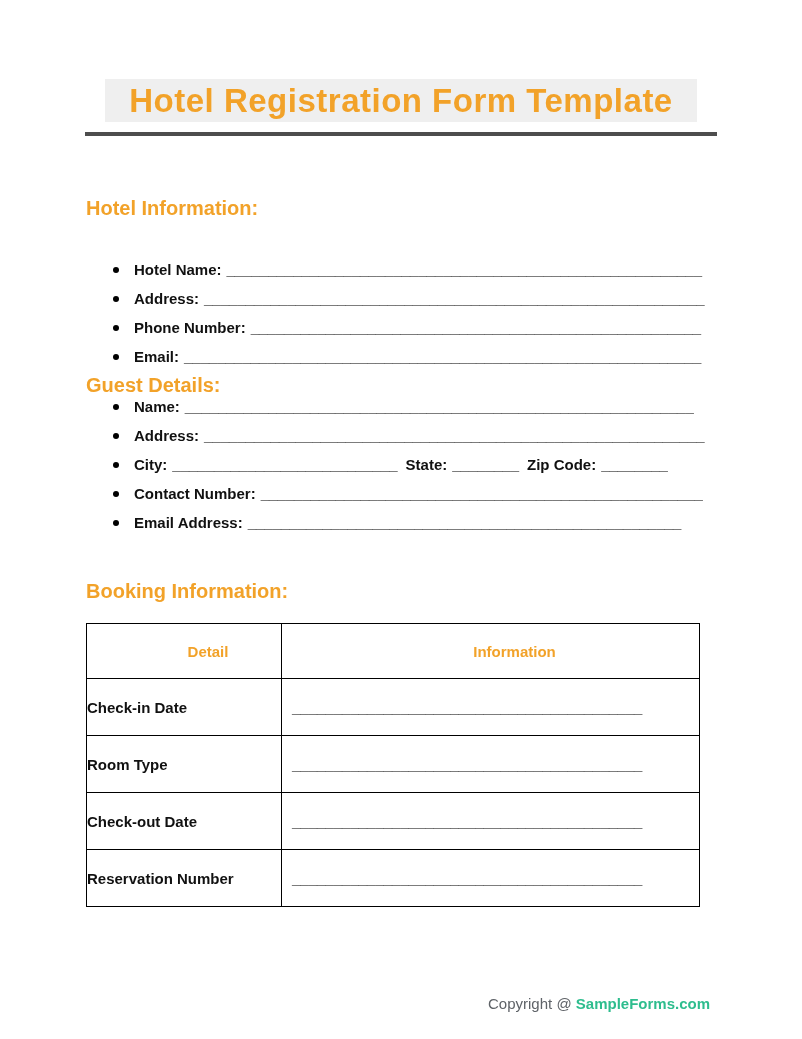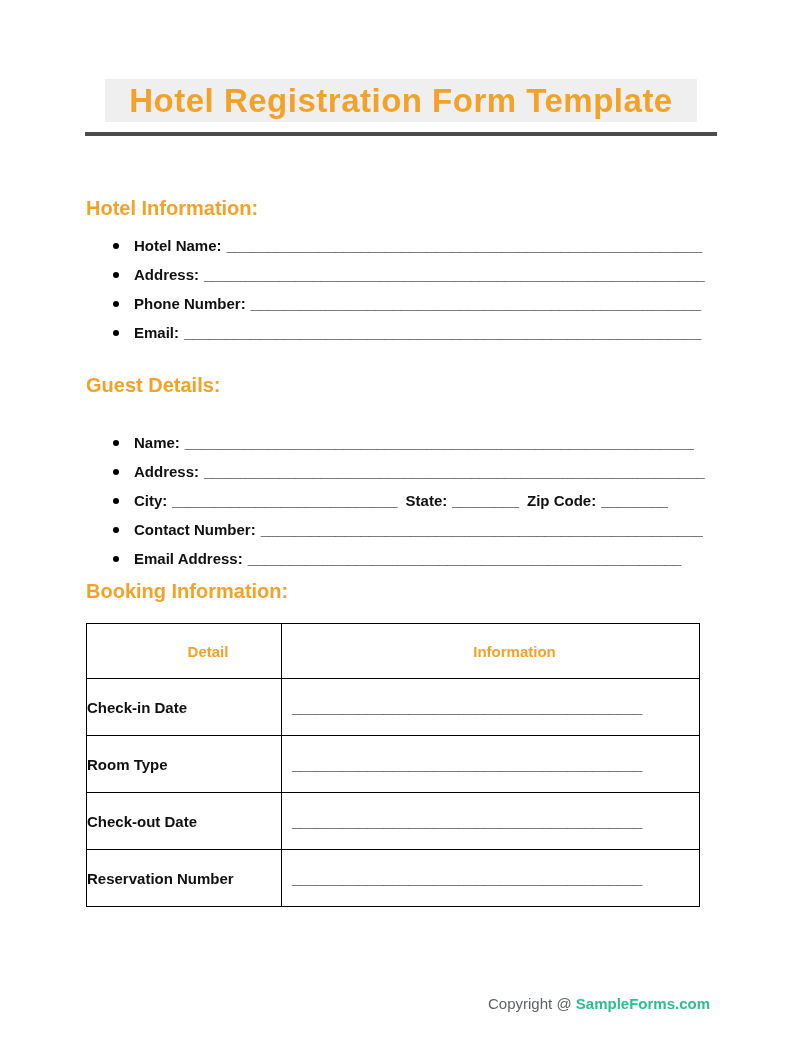--- a/index.html
+++ b/index.html
@@ -30,22 +30,22 @@
   .section-heading {
     position: absolute; left: 86px;
     color: #f2a229; font-weight: bold; font-size: 20px;
   }
   .heading-hotel   { top: 197px; }
   .heading-guest   { top: 374px; }
   .heading-booking { top: 580px; }
 
   
   .field-list { position: absolute; left: 113px; }
-  .list-hotel { top: 231px; }
-  .list-guest { top: 428px; }
+  .list-hotel { top: 255px; }
+  .list-guest { top: 392px; }
   .field-row { display: flex; align-items: center; height: 29px; white-space: nowrap; }
   .bullet {
     display: inline-block; width: 6px; height: 6px; border-radius: 50%;
     background: #000; margin-right: 15px; flex: 0 0 auto;
   }
   .field-label { font-weight: bold; font-size: 15px; color: #111; margin-right: 5px; }
   .blank-line  { font-weight: bold; font-size: 15px; color: #111; letter-spacing: 0; }
   .seg-gap { margin-left: 8px; }
 
   

